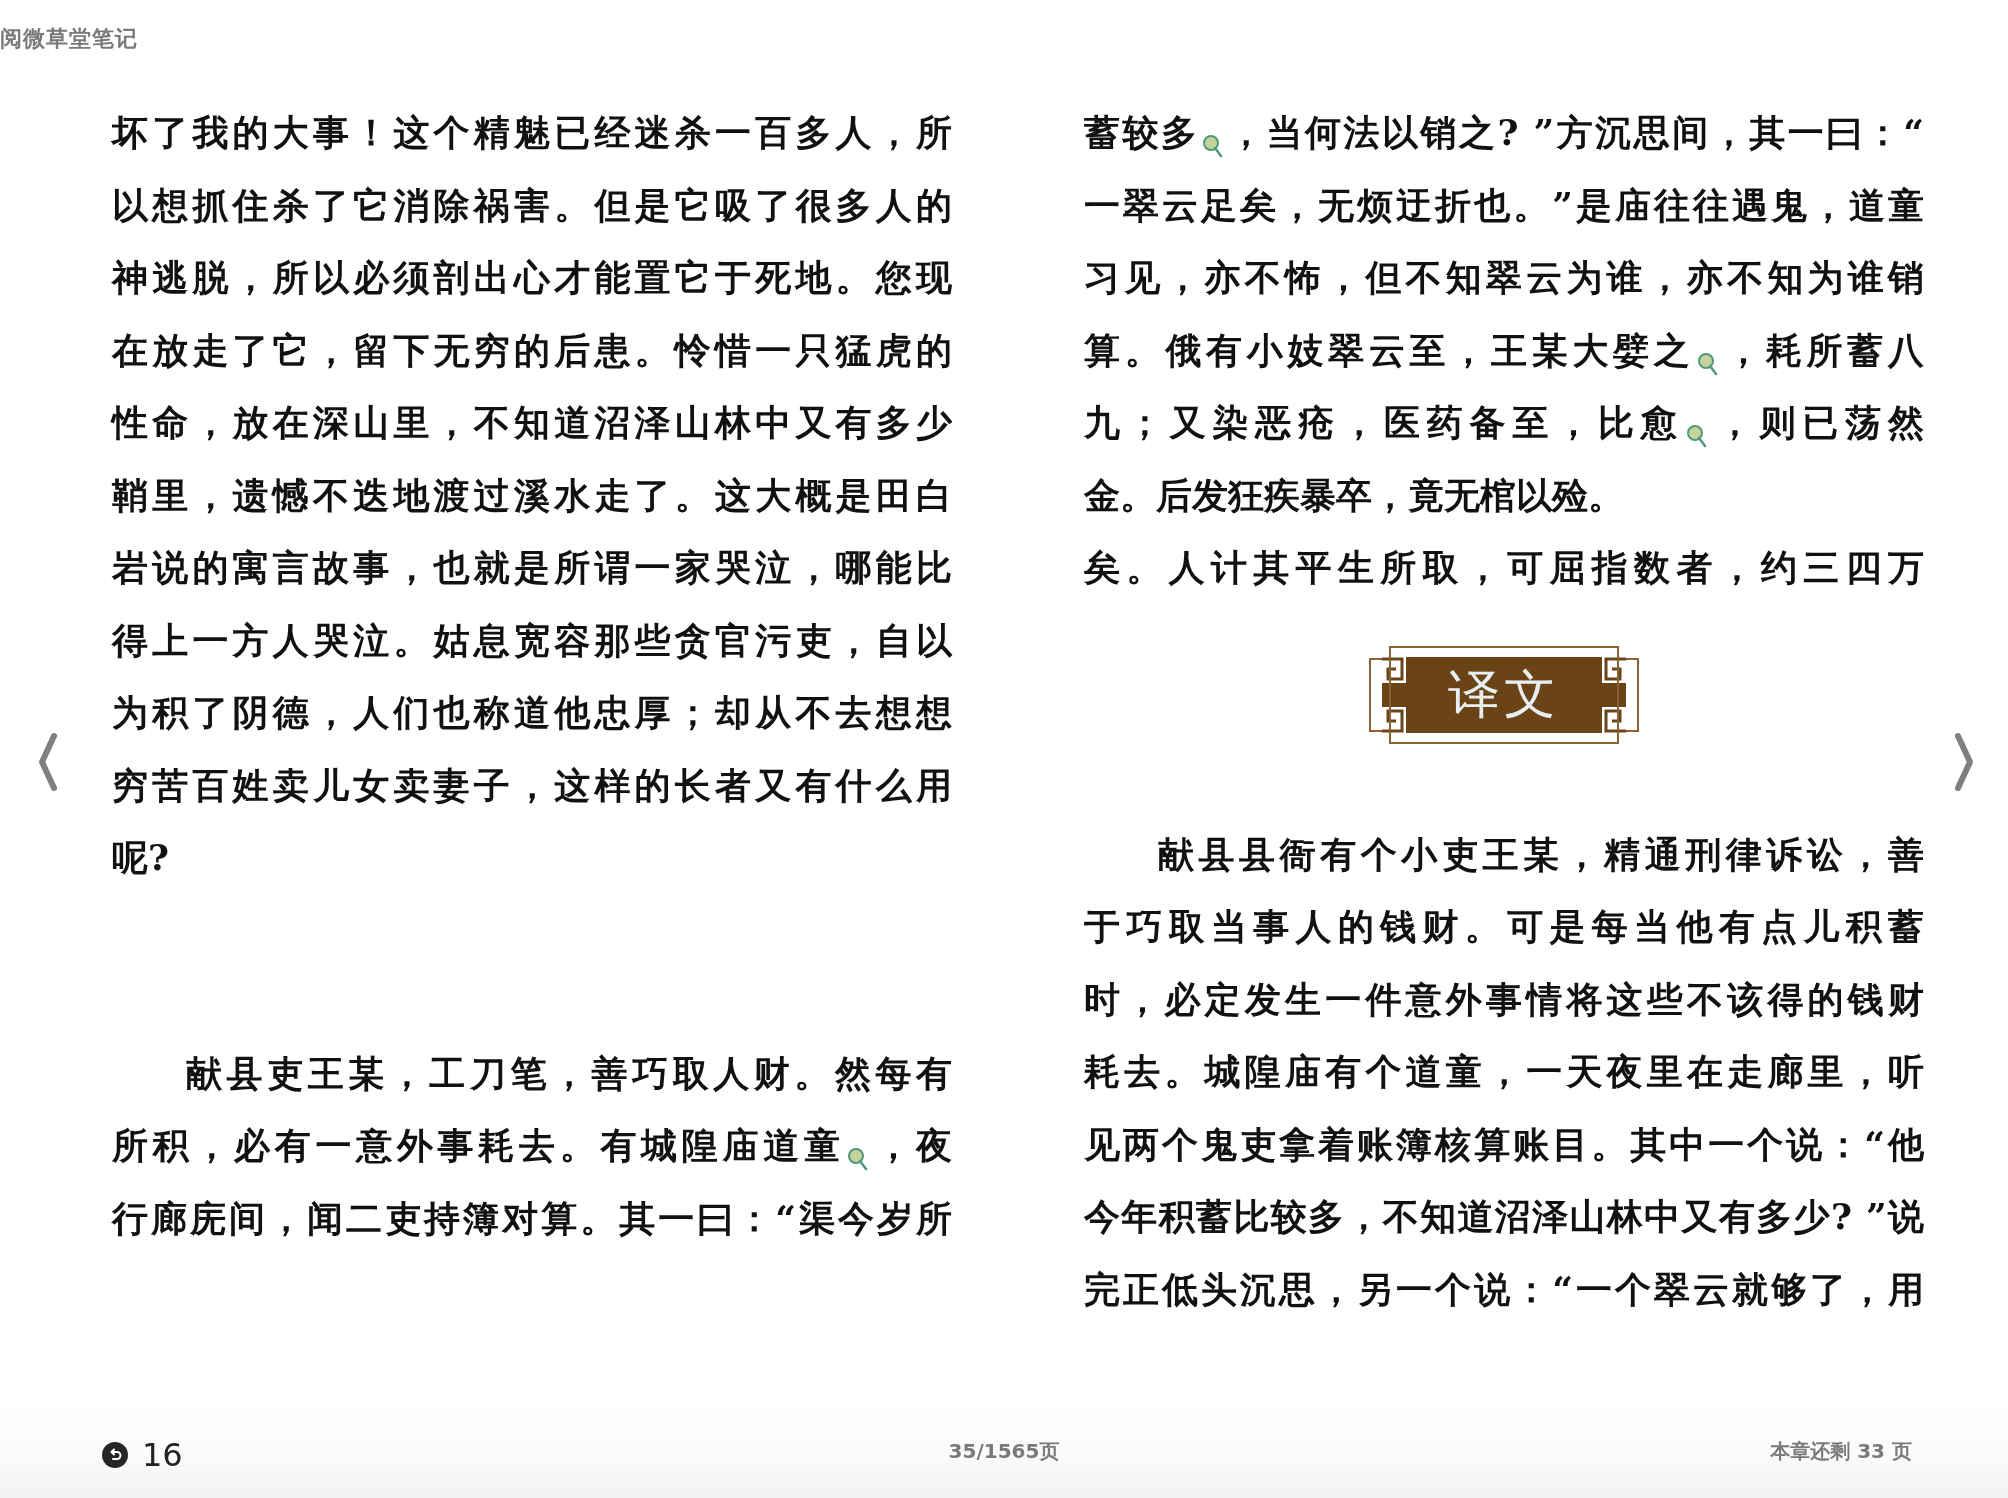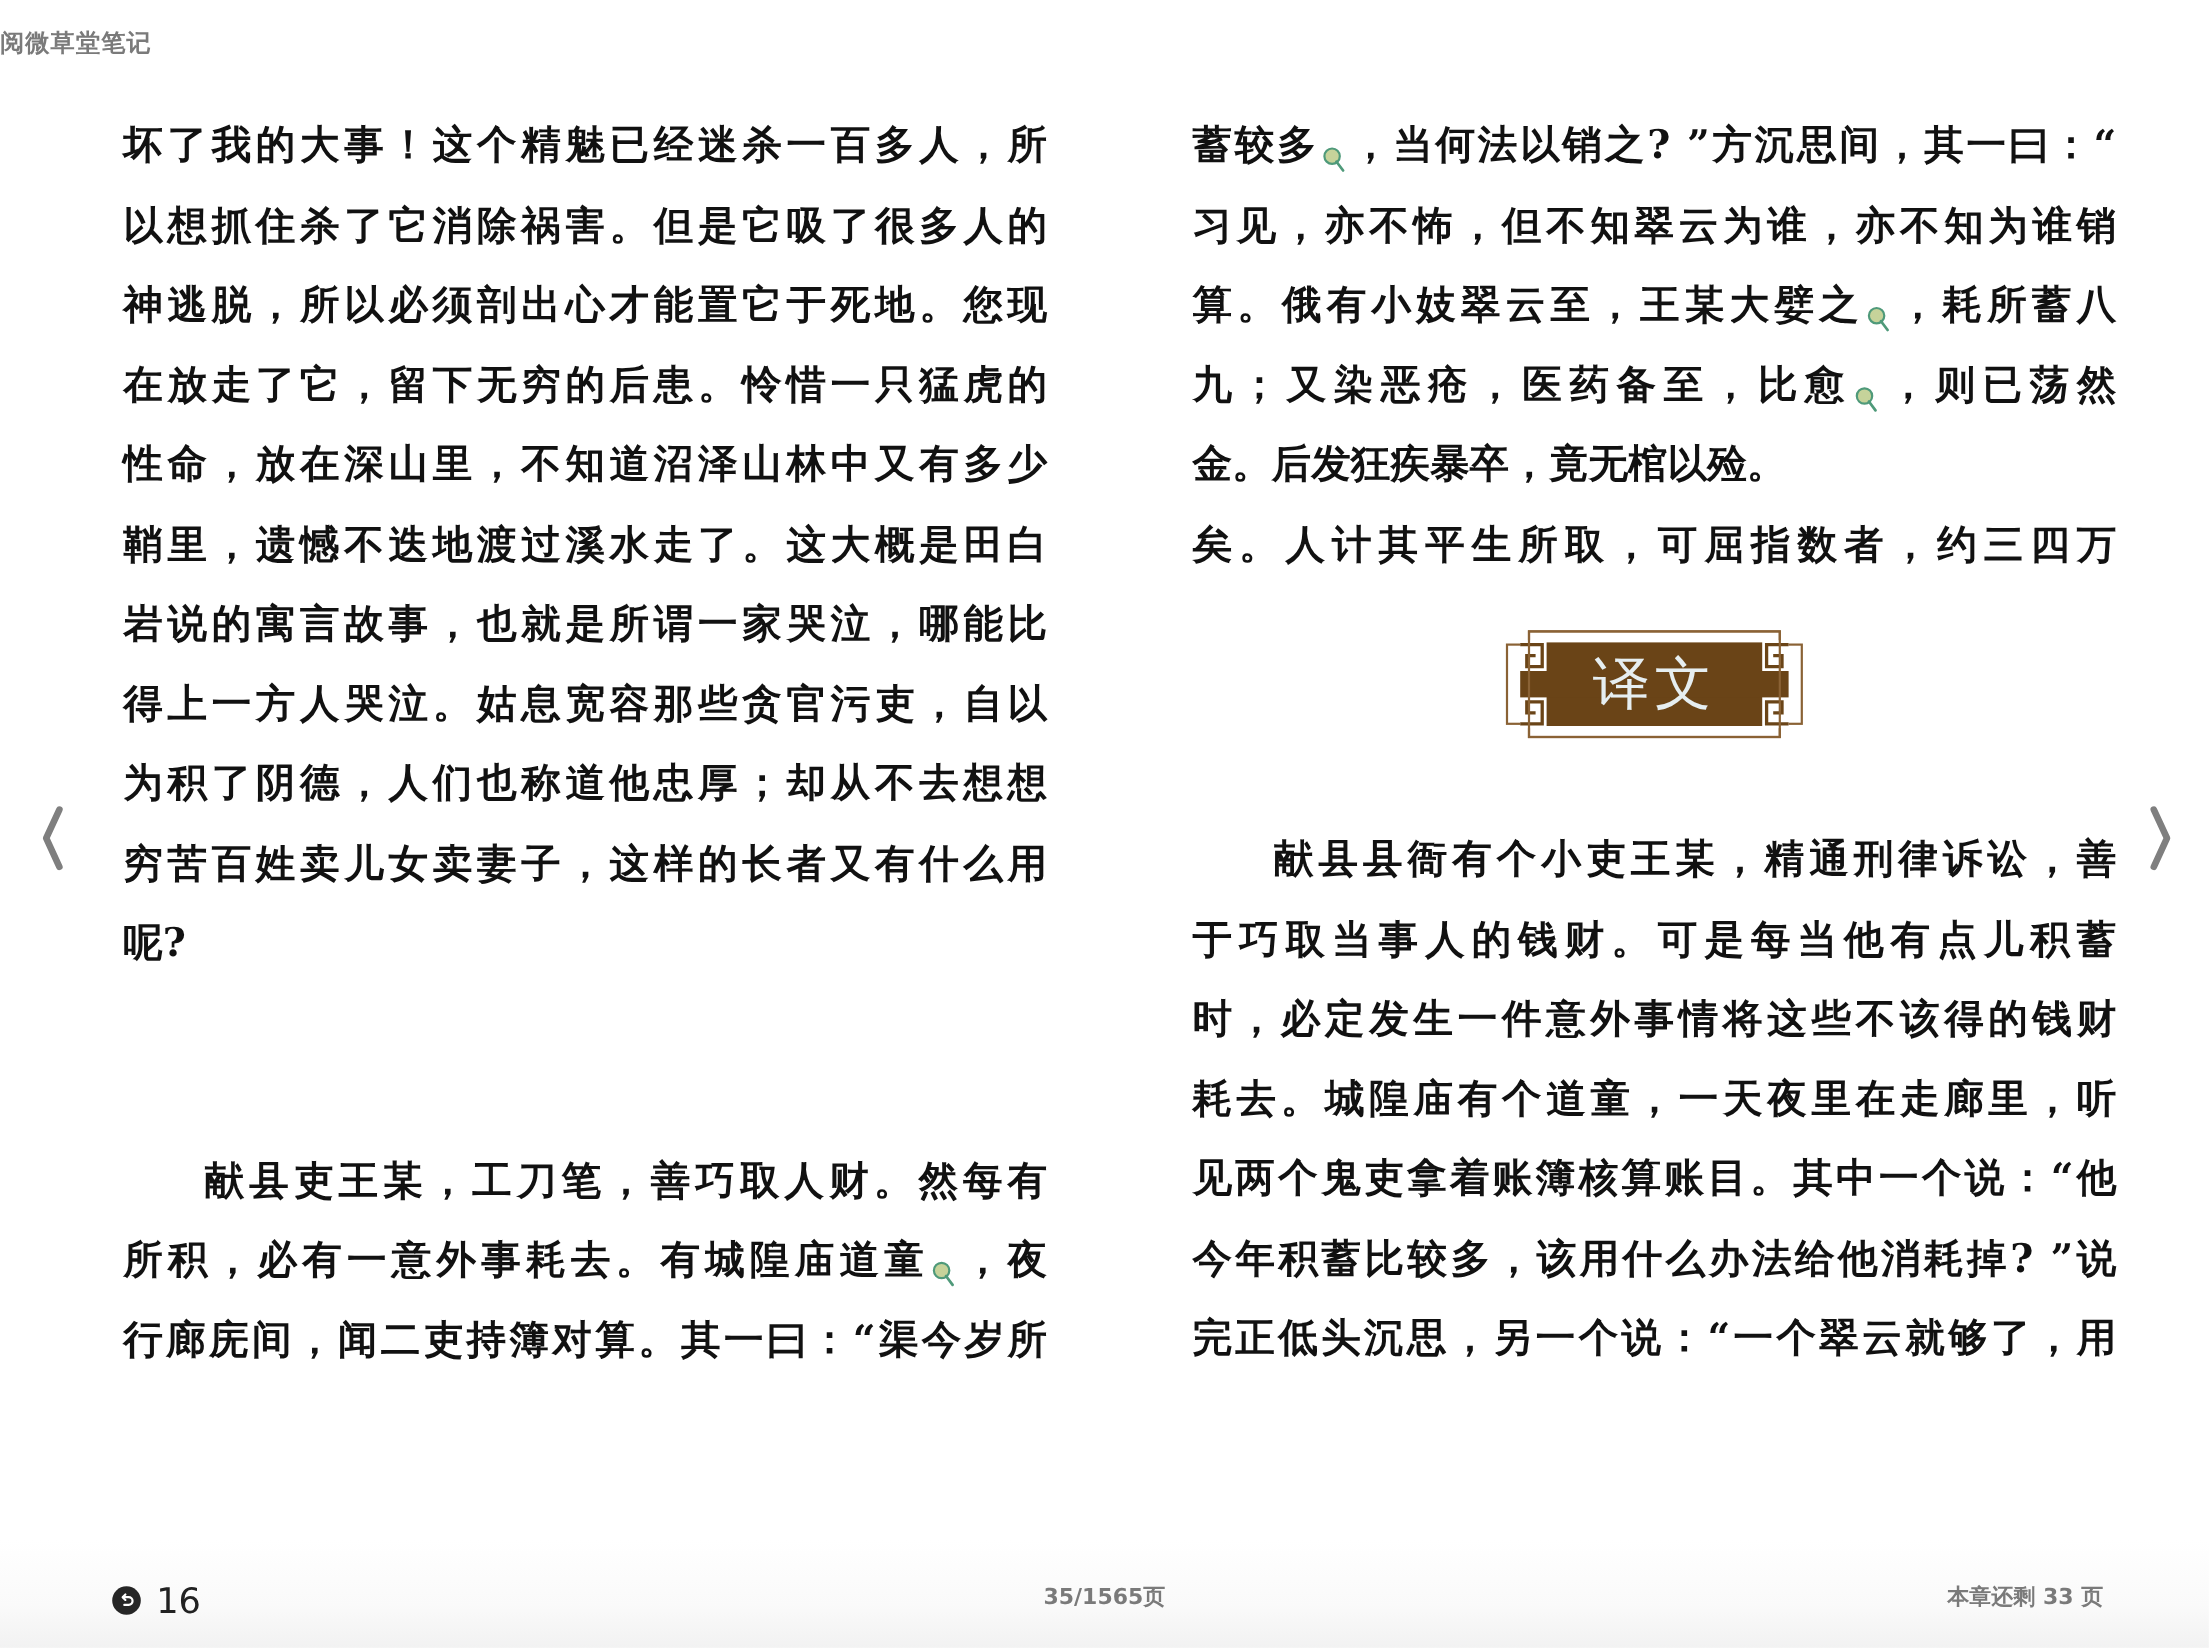--- a/index.html
+++ b/index.html
@@ -108,20 +108,21 @@
   <div class="line">行廊庑间，闻二吏持簿对算。其一曰：“渠今岁所</div>
 </div>
 
 <div class="page-col right">
   <div class="line">
     <span>蓄较多</span><span class="gloss"><svg width="22" height="26" viewBox="0 0 22 26">
           <circle cx="9" cy="10" r="7" fill="#c6d39a" stroke="#4f9a7a" stroke-width="2"></circle>
           <line x1="13" y1="15" x2="19" y2="23" stroke="#4f9a7a" stroke-width="2.5" stroke-linecap="round"></line>
         </svg></span><span>，当何法以销之? ”方沉思间，其一曰：“</span>
   </div>
+  <div class="line">一翠云足矣，无烦迂折也。”是庙往往遇鬼，道童</div>
   <div class="line">习见，亦不怖，但不知翠云为谁，亦不知为谁销</div>
   <div class="line">
     <span>算。俄有小妓翠云至，王某大嬖之</span><span class="gloss"><svg width="22" height="26" viewBox="0 0 22 26">
           <circle cx="9" cy="10" r="7" fill="#c6d39a" stroke="#4f9a7a" stroke-width="2"></circle>
           <line x1="13" y1="15" x2="19" y2="23" stroke="#4f9a7a" stroke-width="2.5" stroke-linecap="round"></line>
         </svg></span><span>，耗所蓄八</span>
   </div>
   <div class="line">
     <span>九；又染恶疮，医药备至，比愈</span><span class="gloss"><svg width="22" height="26" viewBox="0 0 22 26">
           <circle cx="9" cy="10" r="7" fill="#c6d39a" stroke="#4f9a7a" stroke-width="2"></circle>
@@ -151,21 +152,21 @@
       </svg>
       <div class="heading-text">译文</div>
     </div>
   </div>
 
   <div class="line indent">献县县衙有个小吏王某，精通刑律诉讼，善</div>
   <div class="line">于巧取当事人的钱财。可是每当他有点儿积蓄</div>
   <div class="line">时，必定发生一件意外事情将这些不该得的钱财</div>
   <div class="line">耗去。城隍庙有个道童，一天夜里在走廊里，听</div>
   <div class="line">见两个鬼吏拿着账簿核算账目。其中一个说：“他</div>
-  <div class="line">今年积蓄比较多，该用什么办法给他消耗掉? ”说</div>
+  <div class="line">今年积蓄比较多，不知道沼泽山林中又有多少? ”说</div>
   <div class="line">完正低头沉思，另一个说：“一个翠云就够了，用</div>
 </div>
 
 <div class="nav-arrow prev">
   <svg width="40" height="80" viewBox="0 0 40 80">
     <polyline points="26,14 14,40 26,66" fill="none" stroke="#7f7f7f" stroke-width="6" stroke-linecap="round" stroke-linejoin="round"></polyline>
   </svg>
 </div>
 <div class="nav-arrow next">
   <svg width="40" height="80" viewBox="0 0 40 80">

